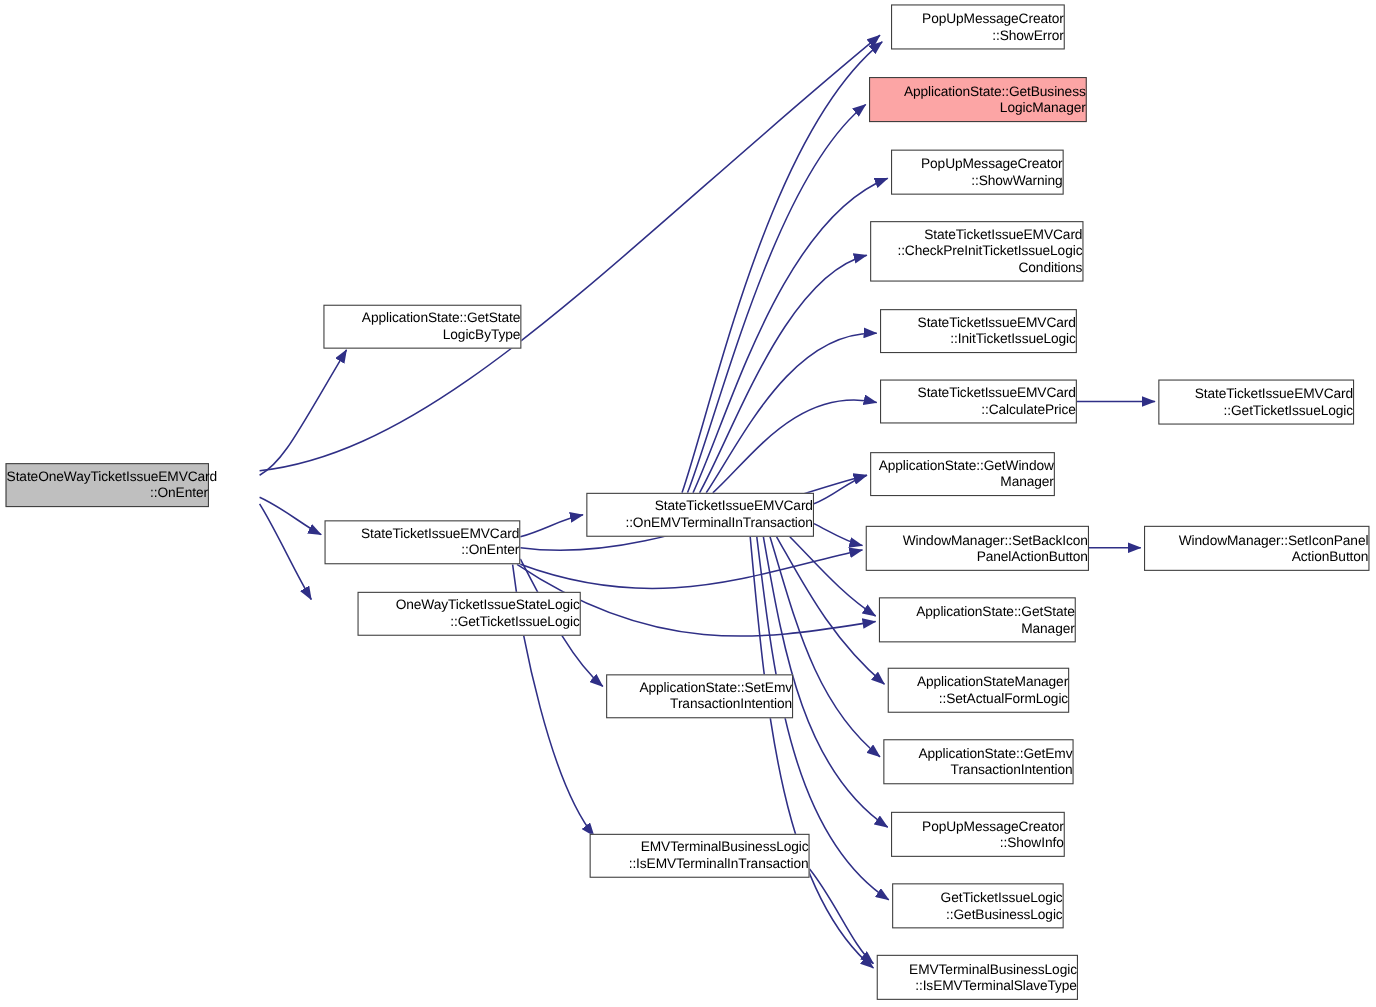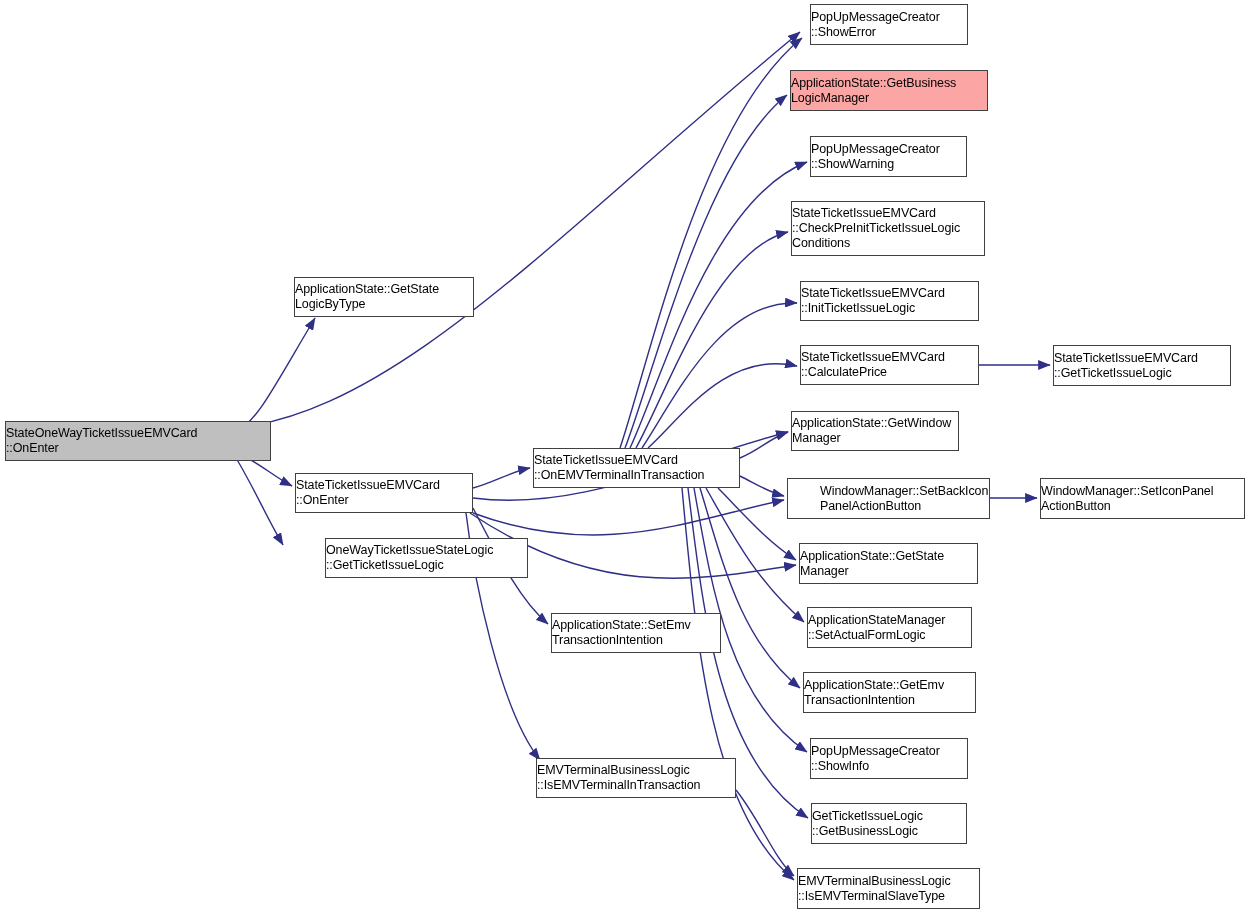--- a/index.html
+++ b/index.html
@@ -26,21 +26,21 @@
     pointer-events: none;
   }
   .node {
     position: absolute;
     box-sizing: border-box;
     border: 1px solid #404040;
     background: #ffffff;
     color: #000000;
     font-size: 12.5px;
     line-height: 15px;
-    text-align: left;
+    text-align: right;
     display: flex;
     align-items: center;
     justify-content: center;
     white-space: pre;
     letter-spacing: -0.1px;
     z-index: 2;
   }
   .node.highlight {
     background: #bfbfbf;
   }
@@ -83,21 +83,21 @@
         <path d="M700,488 C722,560 740,640 800,688" marker-end="url(#arrowhead)"></path>
         <path d="M694,488 C712,590 730,700 807,752" marker-end="url(#arrowhead)"></path>
         <path d="M688,488 C704,620 720,760 808,818" marker-end="url(#arrowhead)"></path>
         <path d="M682,488 C696,640 710,810 794,880" marker-end="url(#arrowhead)"></path>
         <path d="M736,790 C760,820 775,860 794,876" marker-end="url(#arrowhead)"></path>
         <path d="M979,365 C1010,365 1025,365 1050,365" marker-end="url(#arrowhead)"></path>
         <path d="M990,498 C1010,498 1022,498 1037,498" marker-end="url(#arrowhead)"></path>
       </g>
   </svg>
   <div id="node-layer">
-      <div class="node highlight" style="left: 5px; top: 421px; width: 266px; height: 40px; border-color: rgb(64, 64, 64); background: rgb(191, 191, 191);"><span class="label">StateOneWayTicketIssueEMVCard
+      <div class="node highlight" style="left: 5px; top: 421px; width: 185px; height: 40px; border-color: rgb(64, 64, 64); background: rgb(191, 191, 191);"><span class="label">StateOneWayTicketIssueEMVCard
 ::OnEnter</span></div>
       <div class="node" style="left: 294px; top: 277px; width: 180px; height: 40px; border-color: rgb(64, 64, 64); background: rgb(255, 255, 255);"><span class="label">ApplicationState::GetState
 LogicByType</span></div>
       <div class="node" style="left: 295px; top: 473px; width: 178px; height: 40px; border-color: rgb(64, 64, 64); background: rgb(255, 255, 255);"><span class="label">StateTicketIssueEMVCard
 ::OnEnter</span></div>
       <div class="node" style="left: 283px; top: 538px; width: 203px; height: 40px; border-color: rgb(64, 64, 64); background: rgb(255, 255, 255); margin-left: 42px;"><span class="label">OneWayTicketIssueStateLogic
 ::GetTicketIssueLogic</span></div>
       <div class="node" style="left: 533px; top: 448px; width: 207px; height: 40px; border-color: rgb(64, 64, 64); background: rgb(255, 255, 255);"><span class="label">StateTicketIssueEMVCard
 ::OnEMVTerminalInTransaction</span></div>
       <div class="node" style="left: 551px; top: 613px; width: 170px; height: 40px; border-color: rgb(64, 64, 64); background: rgb(255, 255, 255);"><span class="label">ApplicationState::SetEmv

